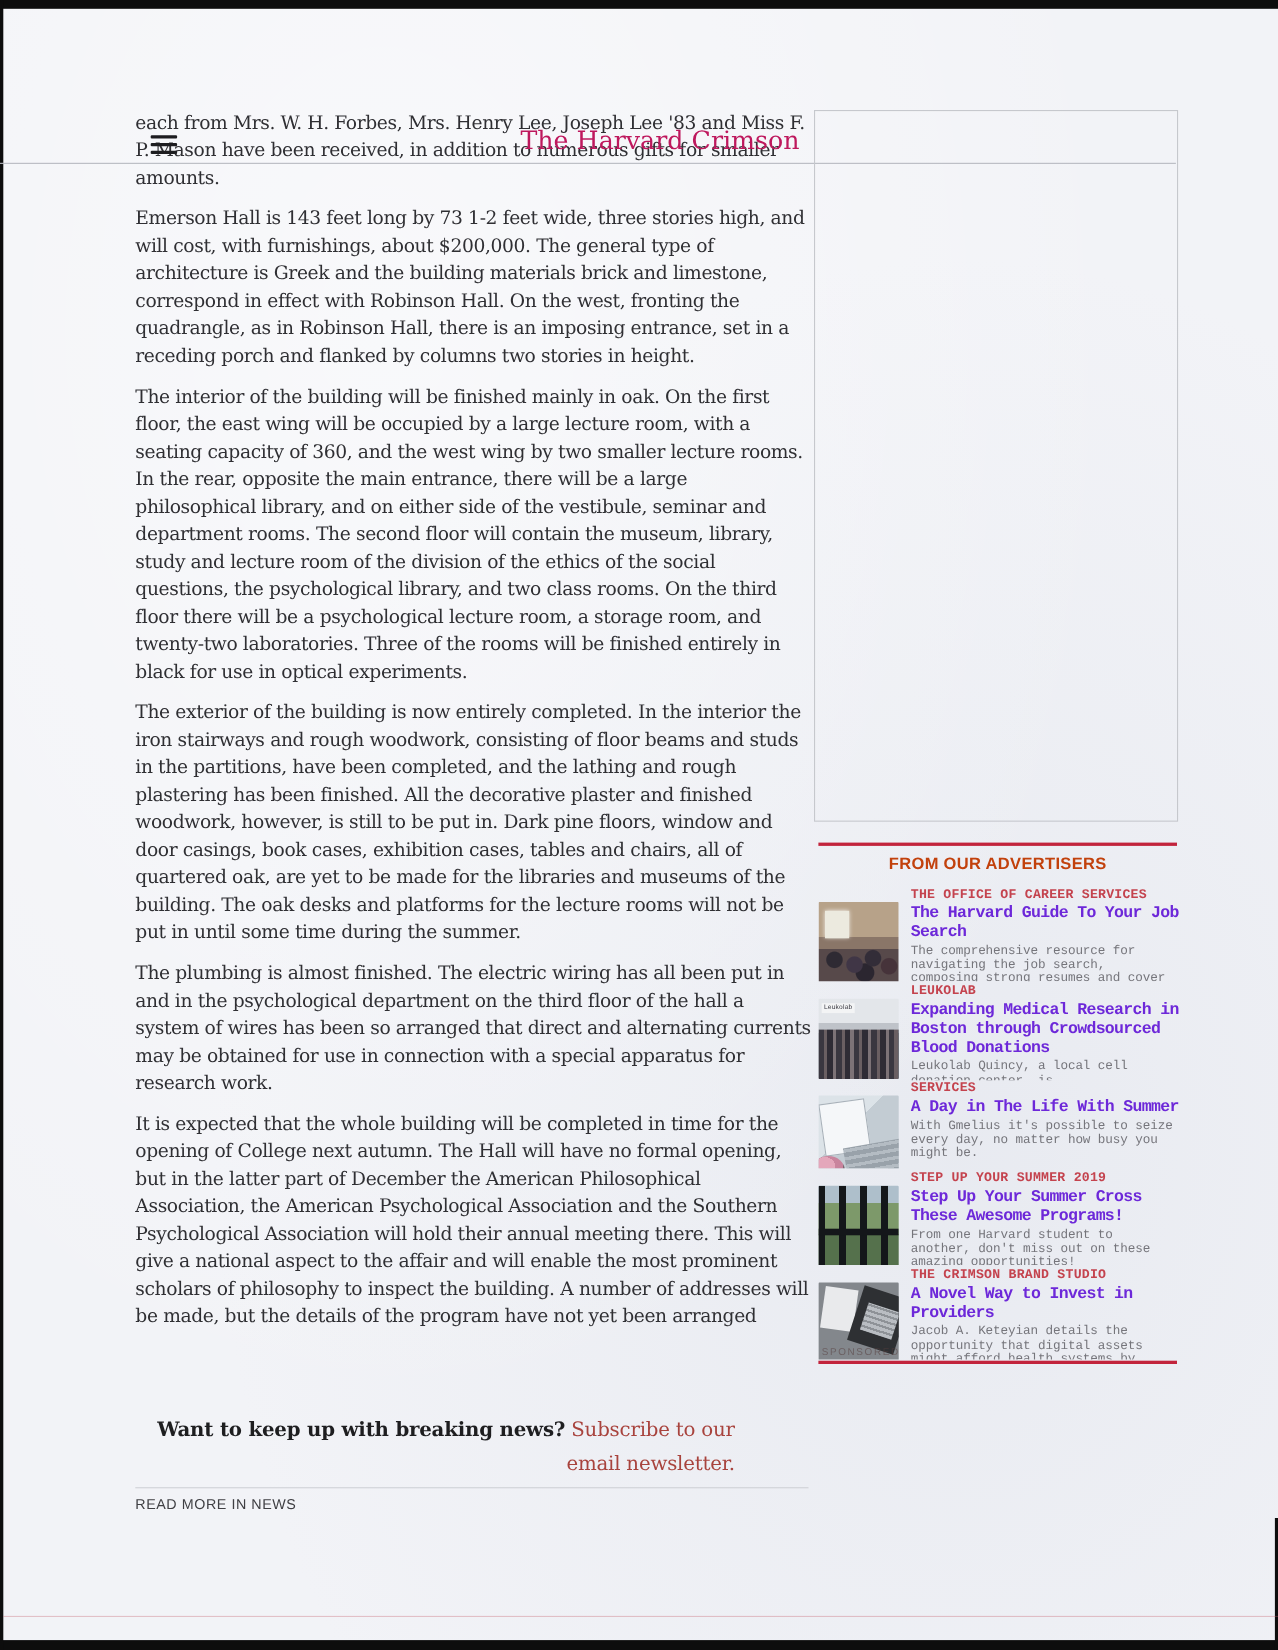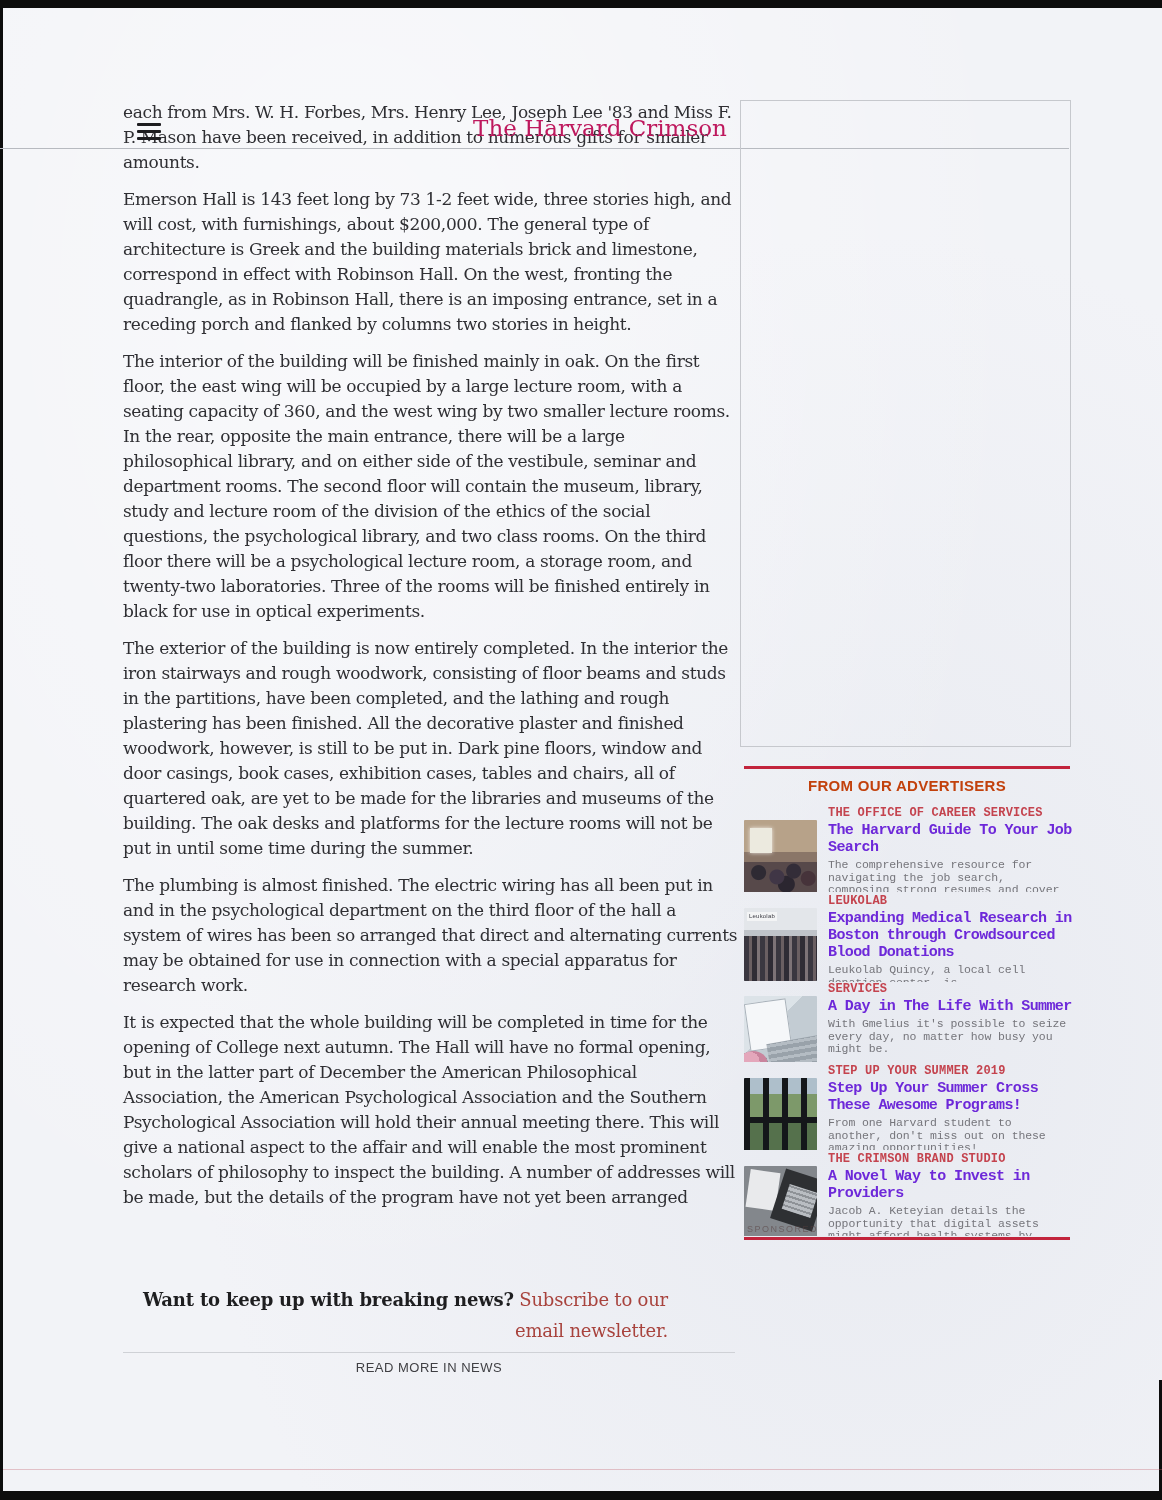--- a/index.html
+++ b/index.html
@@ -23,21 +23,21 @@
 
   
   .article{position:absolute;left:123px;top:100px;width:615px;font-family:"DejaVu Serif","Liberation Serif",serif;color:#2f2f33;}
   .article p{margin:0 0 12px 0;font-size:17px;line-height:25px;letter-spacing:-0.35px;}
 
   .newsletter{position:absolute;left:123px;top:1284px;width:545px;font-family:"DejaVu Serif","Liberation Serif",serif;font-size:18px;line-height:31px;letter-spacing:-0.2px;text-align:right;}
   .nl-bold{font-weight:bold;color:#1e1e20;}
   .nl-link{color:#a8433d;text-decoration:none;cursor:pointer;}
 
   .footer-divider{position:absolute;left:123px;top:1352px;width:612px;height:1px;background:#cfd1d6;}
-  .footer-row{position:absolute;left:123px;top:1360px;width:612px;display:flex;justify-content:center;align-items:center;}
+  .footer-row{position:absolute;left:123px;top:1360px;width:612px;display:flex;justify-content:flex-start;align-items:center;}
   .read-more{font-size:13px;letter-spacing:.5px;color:#3f3f43;}
   .next-article{font-family:"DejaVu Serif","Liberation Serif",serif;font-size:20px;color:#a8433d;text-decoration:none;cursor:pointer;white-space:nowrap;}
   .next-article .chev{font-family:"DejaVu Sans",sans-serif;font-size:18px;margin-left:6px;}
 
   
   .ad-box{position:absolute;left:740px;top:100px;width:329px;height:645px;border:1px solid #c6c8cd;background:transparent;}
   .rule{position:absolute;left:744px;width:326px;height:3px;background:#c2243c;}
   .rule-top{top:766px;}
   .rule-bottom{top:1237px;}
   .adv-heading{position:absolute;left:744px;top:777px;width:326px;text-align:center;font-weight:bold;font-size:15px;letter-spacing:.3px;color:#c2410c;}

